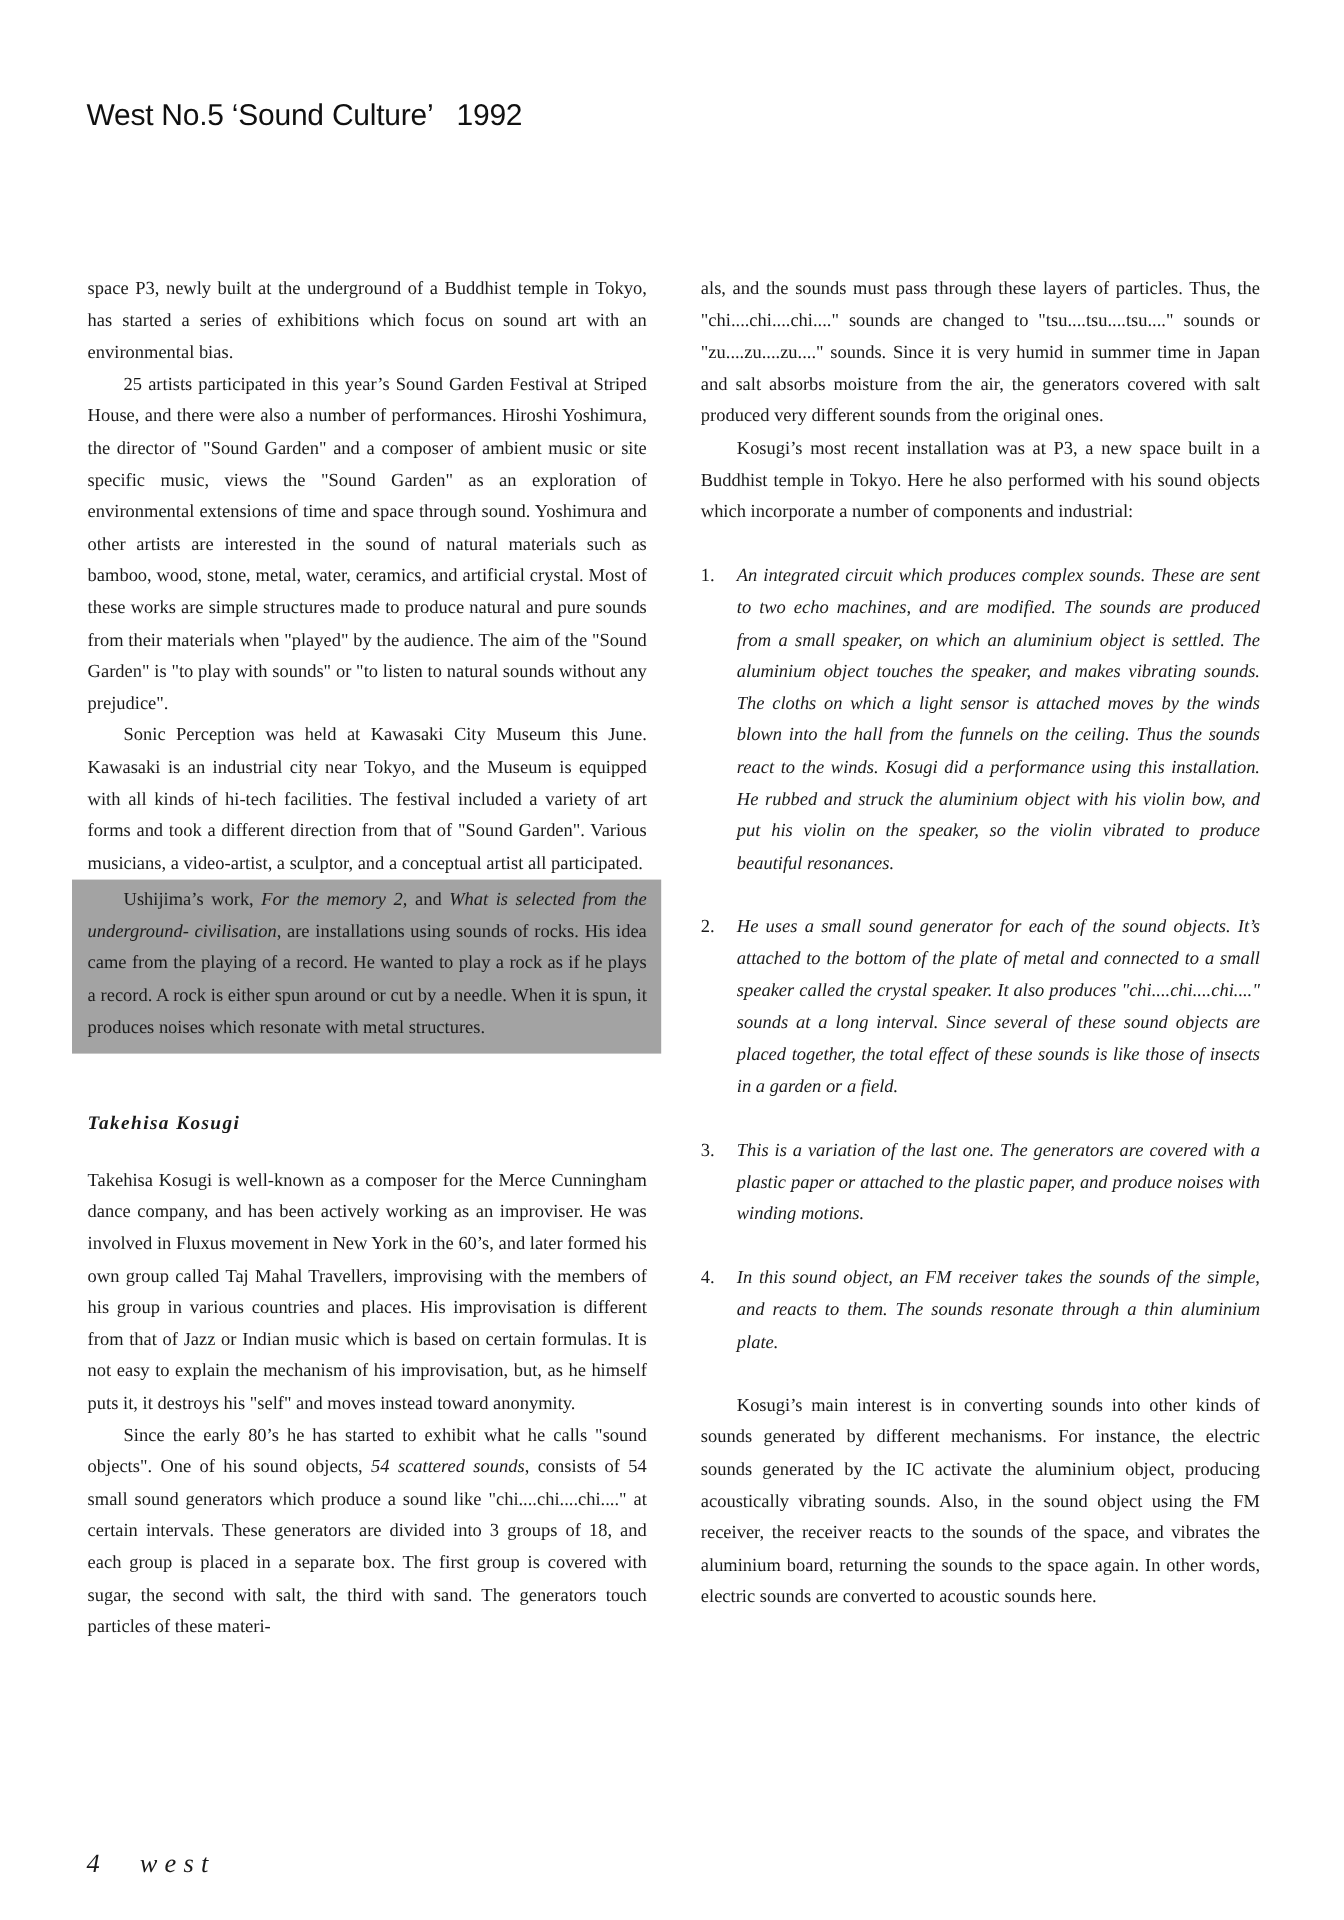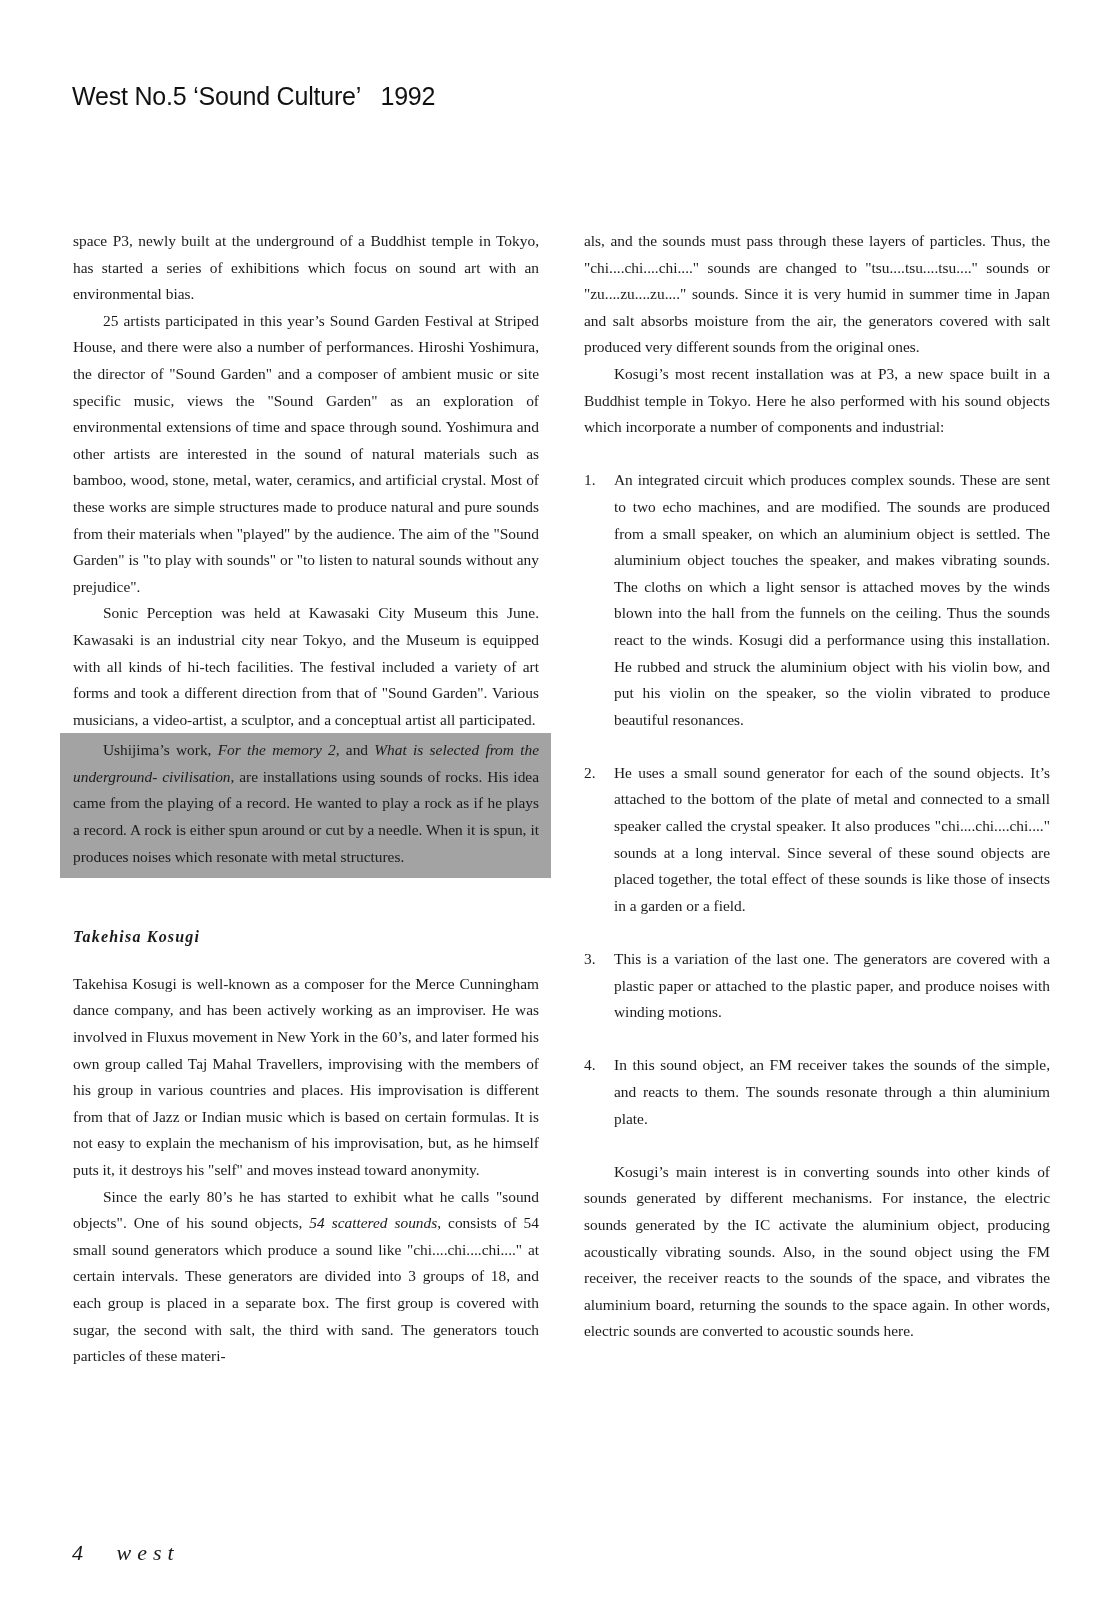--- a/index.html
+++ b/index.html
@@ -22,21 +22,21 @@
     background: #a3a3a3; margin-left: -13px; margin-right: -12px;
     padding: 4px 12px 8px 13px;
   }
   .section-heading {
     margin: 46px 0 20px 0; font-weight: bold; font-style: italic;
     font-size: 16px; letter-spacing: 1.2px;
   }
   .list { margin: 0; padding: 0; list-style: none; }
   .list-item { display: flex; margin-top: 0; }
   .list-num { width: 30px; flex: none; }
-  .list-text { flex: 1; text-align: justify; }
+  .list-text { flex: 1; text-align: justify; font-style: italic; }
   .gap { height: 26.6px; }
   .footer {
     position: absolute; left: 72px; top: 1540px;
     font-family: "Liberation Serif", "DejaVu Serif", serif;
     font-weight: normal; font-style: italic; font-size: 22px;
   }
   .footer .page-num { margin-right: 28px; }
   .footer .mag-name { letter-spacing: 6px; }
   em { font-style: italic; }
 </style>

